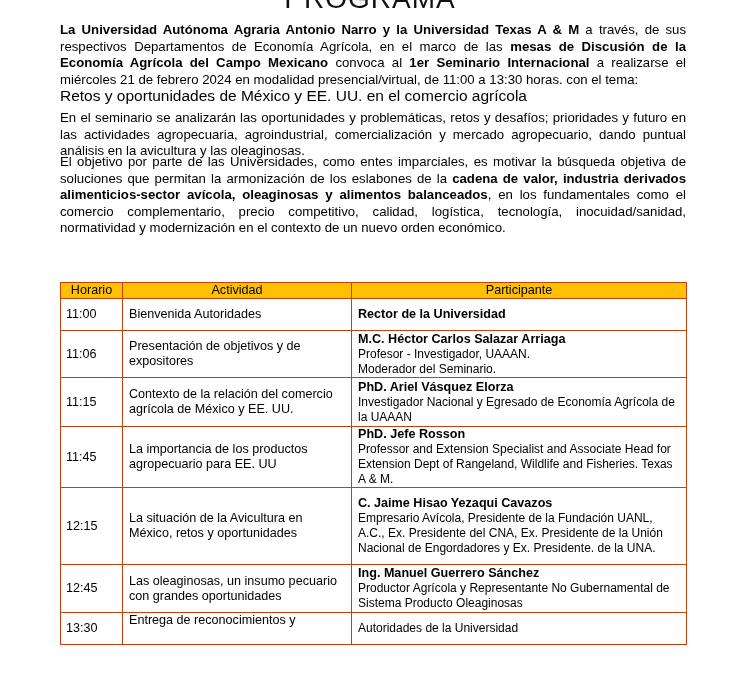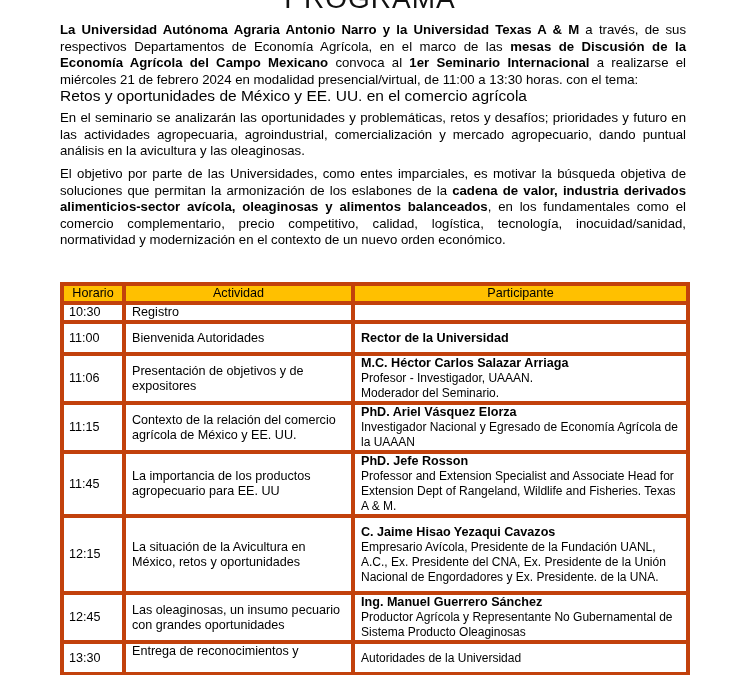--- a/index.html
+++ b/index.html
@@ -5,25 +5,25 @@
   html, body { margin:0; padding:0; background:#ffffff; }
   body { width:740px; height:675px; overflow:hidden; position:relative;
          font-family:"Liberation Sans", sans-serif; color:#000; }
   .title { position:absolute; top:-17px; left:0; width:740px; text-align:center;
            font-size:28px; letter-spacing:1px; color:#111; }
   .block { position:absolute; left:60px; width:626px; font-size:13.2px; line-height:16.5px; }
   .intro { top:22px; text-align:justify; }
   .intro b { font-weight:bold; }
   .theme { position:absolute; left:60px; top:86px; font-size:15.5px; line-height:19px; }
   .p1 { top:110px; text-align:justify; }
-  .p2 { top:166px; text-align:justify; }
+  .p2 { top:154px; text-align:justify; }
   .p2 b { font-weight:bold; }
   table.prog { position:absolute; left:60px; top:282px; width:626px; border-collapse:collapse;
                font-size:12.6px; table-layout:fixed; }
-  table.prog th, table.prog td { border:4px solid #c2410c; padding:0 6px; vertical-align:middle; line-height:15px; }
+  table.prog th, table.prog td { border:1px solid #c2410c; padding:0 6px; vertical-align:middle; line-height:15px; }
   table.prog th { background:#FFC000; font-weight:normal; text-align:center; height:15px; }
   table.prog td.t { padding-left:5px; }
   .pname { font-weight:bold; }
   .pdesc { font-size:12px; line-height:15px; }
 </style>
 </head>
 <body>
 
 <div class="title">PROGRAMA</div>
 
@@ -42,25 +42,20 @@
       <col style="width:335px">
     </colgroup>
   <thead>
     <tr>
       <th>Horario</th>
       <th>Actividad</th>
       <th>Participante</th>
     </tr>
   </thead>
   <tbody>
-    <tr style="height:16px">
-      <td class="t">10:30</td>
-      <td>Registro</td>
-      <td></td>
-    </tr>
     <tr style="height:32px">
       <td class="t">11:00</td>
       <td>Bienvenida Autoridades</td>
       <td>
           <div class="pname">Rector de la Universidad</div>
         </td>
     </tr>
     <tr style="height:47px">
       <td class="t">11:06</td>
       <td>Presentación de objetivos y de expositores</td>

